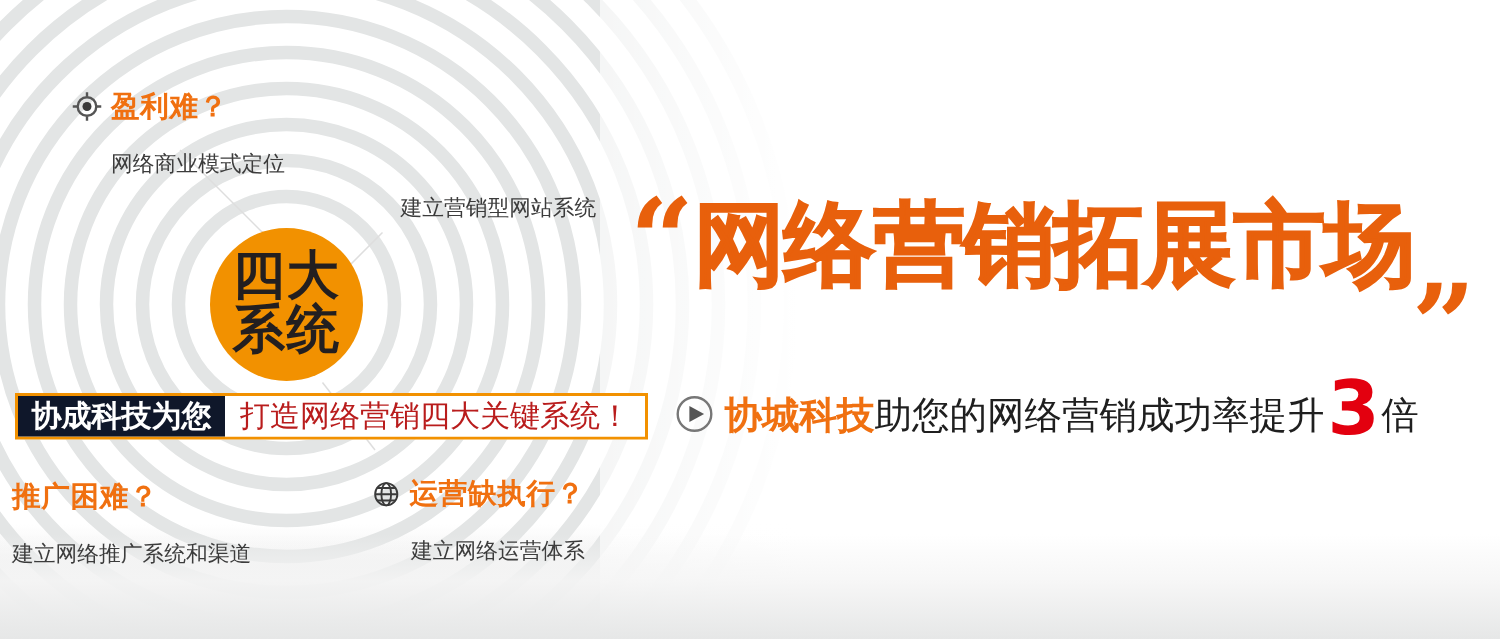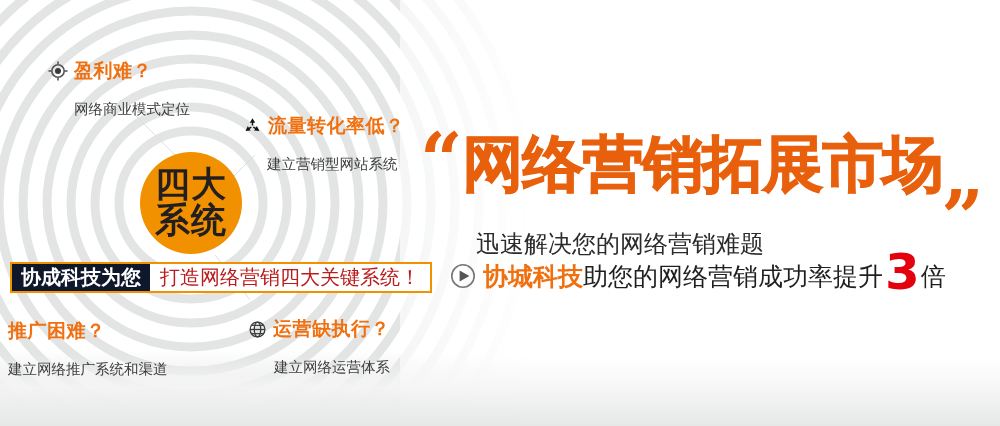--- a/index.html
+++ b/index.html
@@ -212,30 +212,20 @@
           <line x1="10" y1="0.5" x2="10" y2="3.4" stroke="#555" stroke-width="1.6"></line>
           <line x1="10" y1="16.6" x2="10" y2="19.5" stroke="#555" stroke-width="1.6"></line>
         </svg>
       </span>
       <span class="title">盈利难？</span>
     </div>
     <div class="desc">网络商业模式定位</div>
   </div>
 
   <div class="node" id="node-conv">
-    <div class="head">
-      <span class="icon">
-        <svg width="19" height="19" viewBox="0 0 24 24" fill="#111">
-          <path d="M12 1.6 L15.4 7.4 L12.9 7.4 L12.9 10.6 L11.1 10.6 L11.1 7.4 L8.6 7.4 Z"></path>
-          <path d="M3.2 17.6 L6.1 11.4 L7.4 13.5 L10.1 11.9 L11.0 13.5 L8.3 15.1 L9.6 17.2 Z"></path>
-          <path d="M20.8 17.6 L14.0 17.2 L15.3 15.1 L12.6 13.5 L13.5 11.9 L16.2 13.5 L17.5 11.4 Z"></path>
-        </svg>
-      </span>
-      <span class="title">流量转化率低？</span>
-    </div>
     <div class="desc">建立营销型网站系统</div>
   </div>
 
   <div class="node" id="node-promo">
     <div class="head">
       <span class="title">推广困难？</span>
     </div>
     <div class="desc">建立网络推广系统和渠道</div>
   </div>
 
@@ -259,21 +249,20 @@
     <span class="left">协成科技为您</span>
     <span class="right">打造网络营销四大关键系统！</span>
   </div>
 
   <div class="headline-wrap">
     <span class="quote open">“</span>
     <span class="headline">网络营销拓展市场</span>
     <span class="quote close">„</span>
   </div>
 
-  <div class="sub1">迅速解决您的网络营销难题</div>
 
   <div class="sub2">
     <span class="play-icon">
       <svg width="26" height="26" viewBox="0 0 26 26">
         <circle cx="13" cy="13" r="11.2" fill="none" stroke="#777" stroke-width="1.6"></circle>
         <path d="M9.6 7.6 L19.4 13 L9.6 18.4 Z" fill="#555"></path>
       </svg>
     </span>
     <span class="brand">协城科技</span>
     <span>助您的网络营销成功率提升</span>

